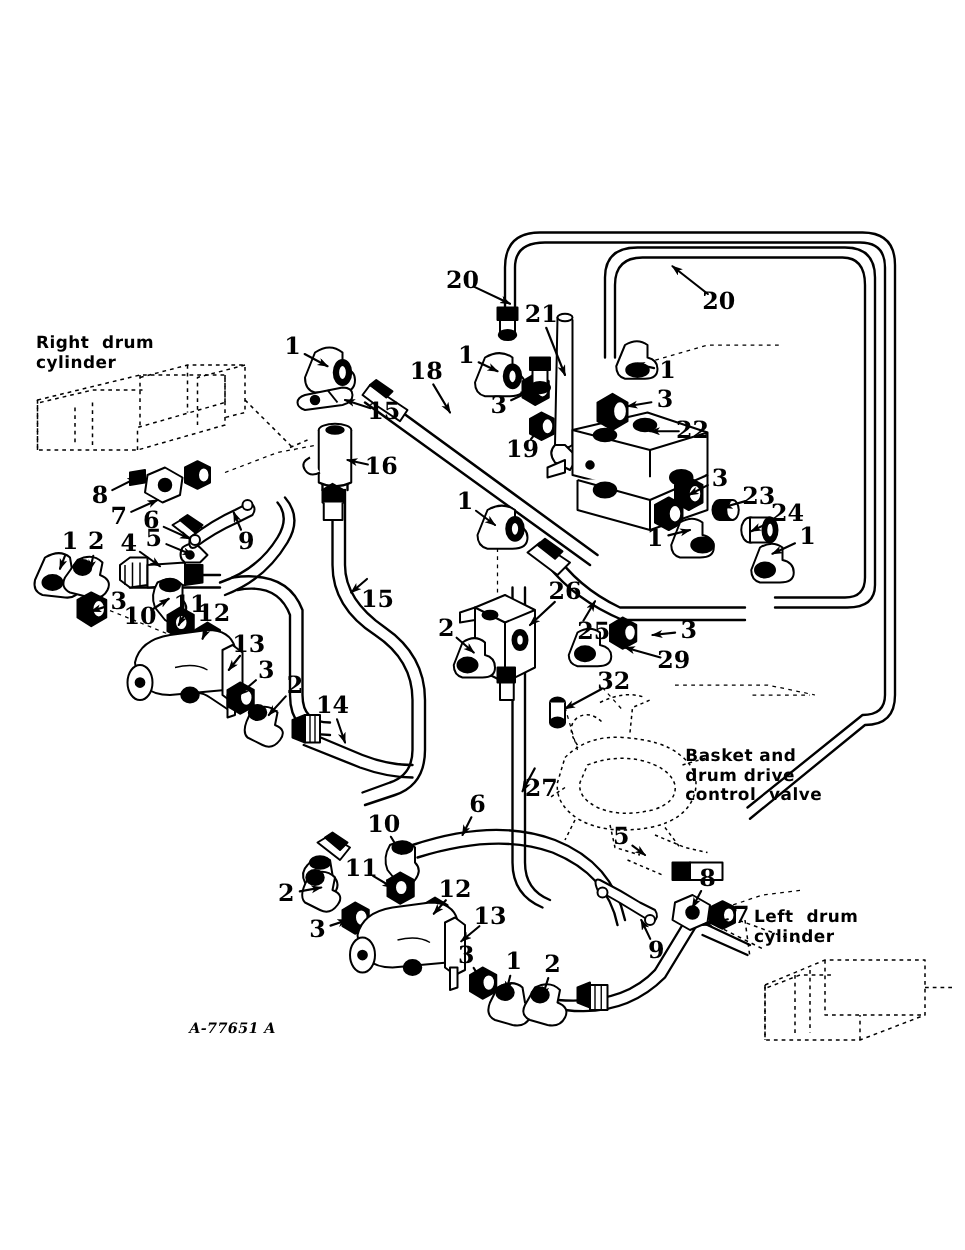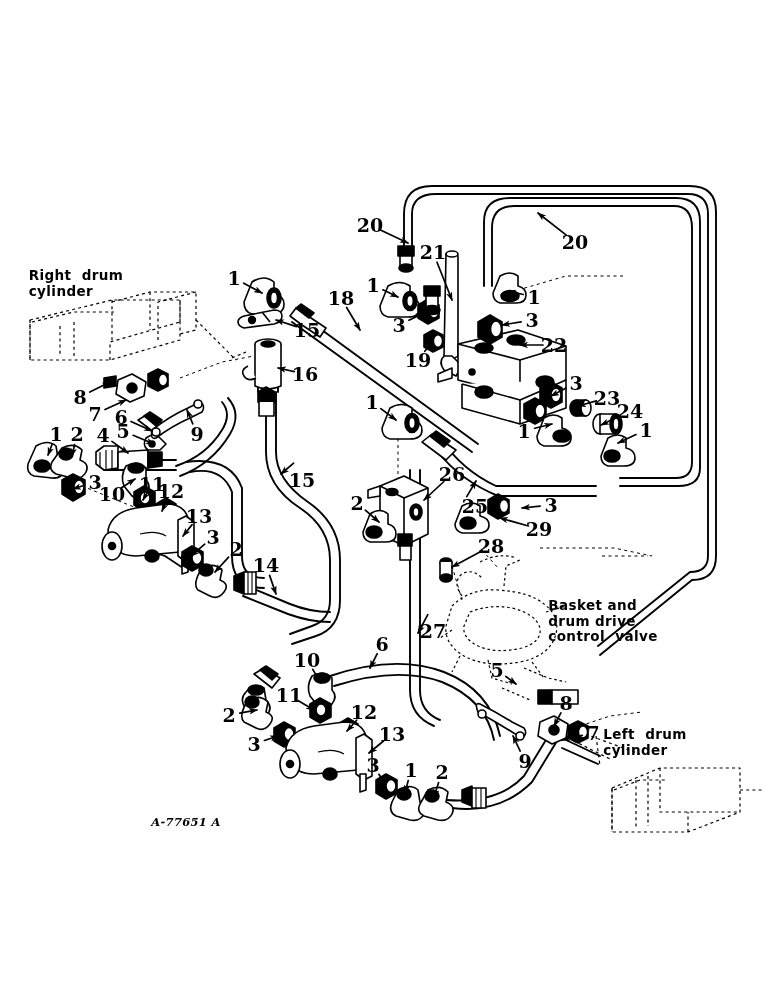--- a/index.html
+++ b/index.html
@@ -585,21 +585,21 @@
       <div class="calloutText" style="left: 199px; top: 516px;">13</div>
       <div class="calloutText" style="left: 302px; top: 480px;">15</div>
       <div class="calloutText" style="left: 452px; top: 474px;">26</div>
       <div class="calloutText" style="left: 475px; top: 506px;">25</div>
       <div class="calloutText" style="left: 357px; top: 503px;">2</div>
       <div class="calloutText" style="left: 213px; top: 537px;">3</div>
       <div class="calloutText" style="left: 236px; top: 549px;">2</div>
       <div class="calloutText" style="left: 266px; top: 565px;">14</div>
       <div class="calloutText" style="left: 551px; top: 505px;">3</div>
       <div class="calloutText" style="left: 539px; top: 529px;">29</div>
-      <div class="calloutText" style="left: 491px; top: 546px;">28</div>
+      <div class="calloutText" style="left: 491px; top: 546px;">32</div>
       <div class="calloutText" style="left: 433px; top: 631px;">27</div>
       <div class="calloutText" style="left: 382px; top: 644px;">6</div>
       <div class="calloutText" style="left: 497px; top: 670px;">5</div>
       <div class="calloutText" style="left: 307px; top: 660px;">10</div>
       <div class="calloutText" style="left: 289px; top: 695px;">11</div>
       <div class="calloutText" style="left: 229px; top: 715px;">2</div>
       <div class="calloutText" style="left: 364px; top: 712px;">12</div>
       <div class="calloutText" style="left: 254px; top: 744px;">3</div>
       <div class="calloutText" style="left: 392px; top: 734px;">13</div>
       <div class="calloutText" style="left: 566px; top: 703px;">8</div>

